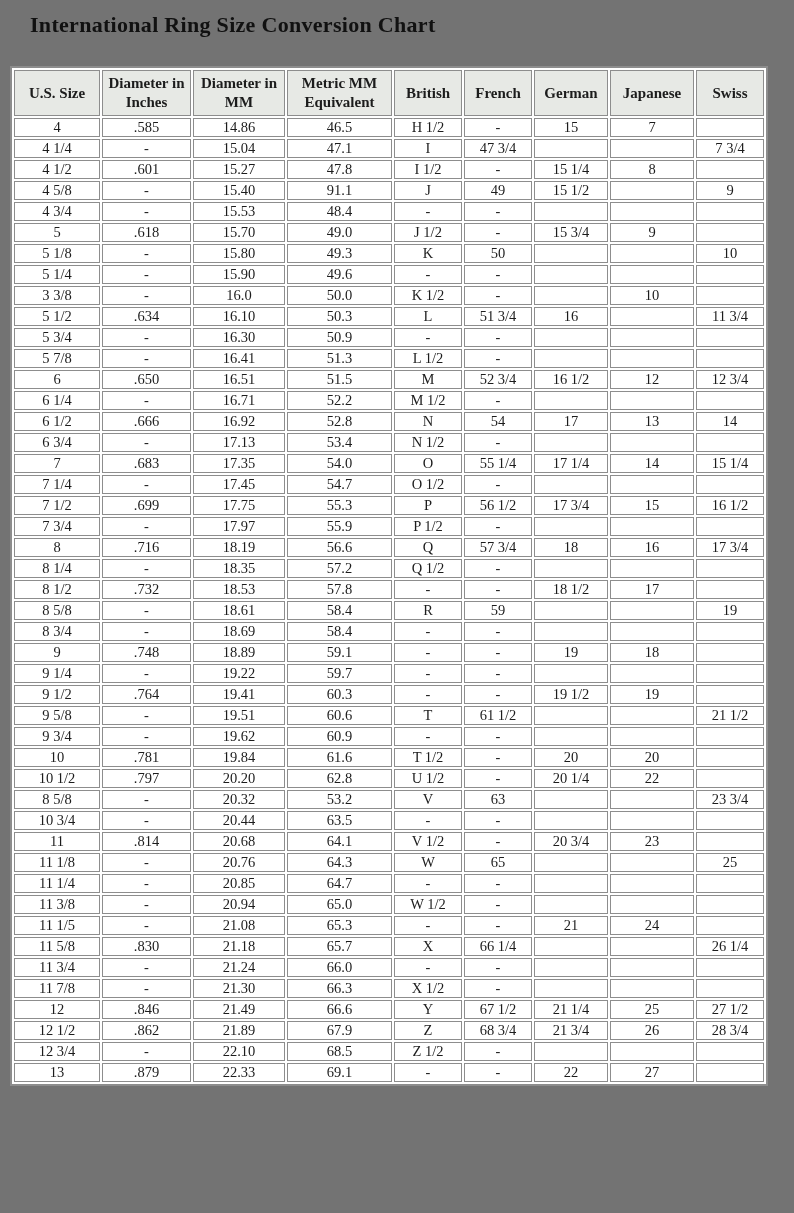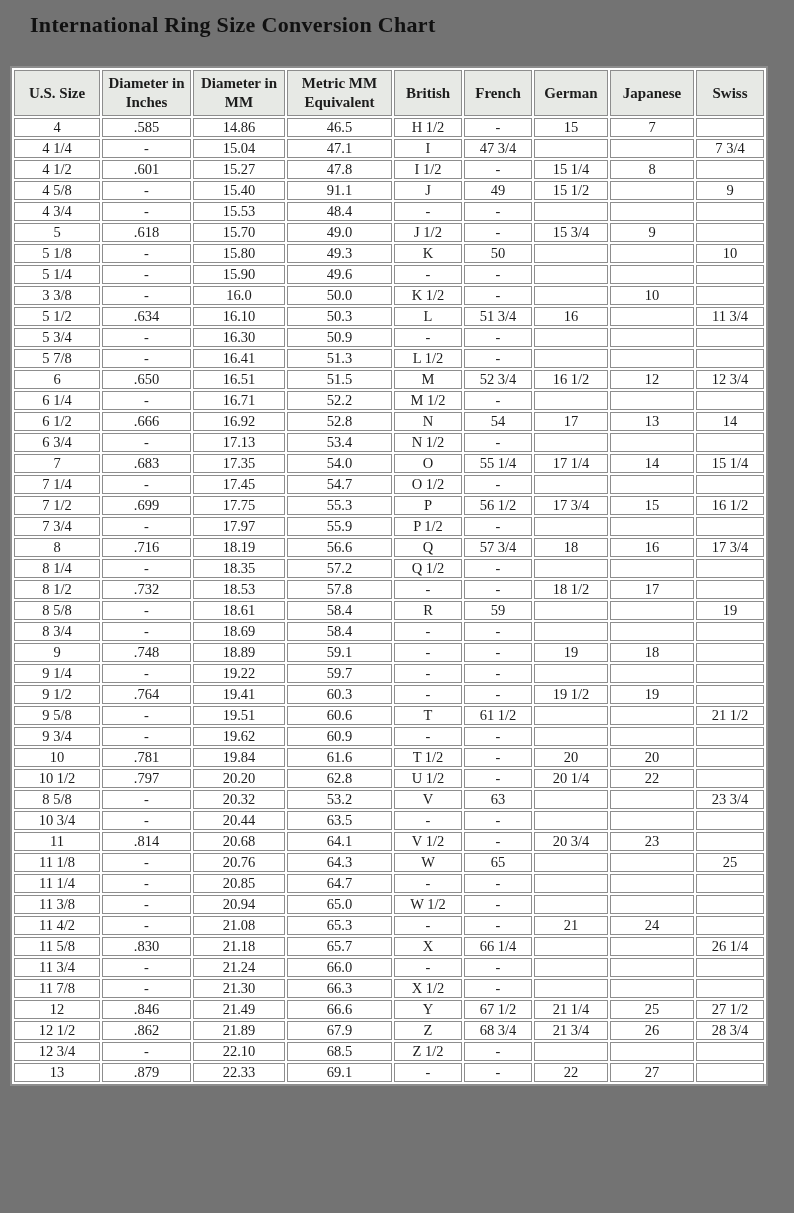--- a/index.html
+++ b/index.html
@@ -510,21 +510,21 @@
           <td>-</td>
           <td>20.94</td>
           <td>65.0</td>
           <td>W 1/2</td>
           <td>-</td>
           <td></td>
           <td></td>
           <td></td>
         </tr>
         <tr>
-          <td>11 4/2</td>
+          <td>11 1/5</td>
           <td>-</td>
           <td>21.08</td>
           <td>65.3</td>
           <td>-</td>
           <td>-</td>
           <td>21</td>
           <td>24</td>
           <td></td>
         </tr>
         <tr>

